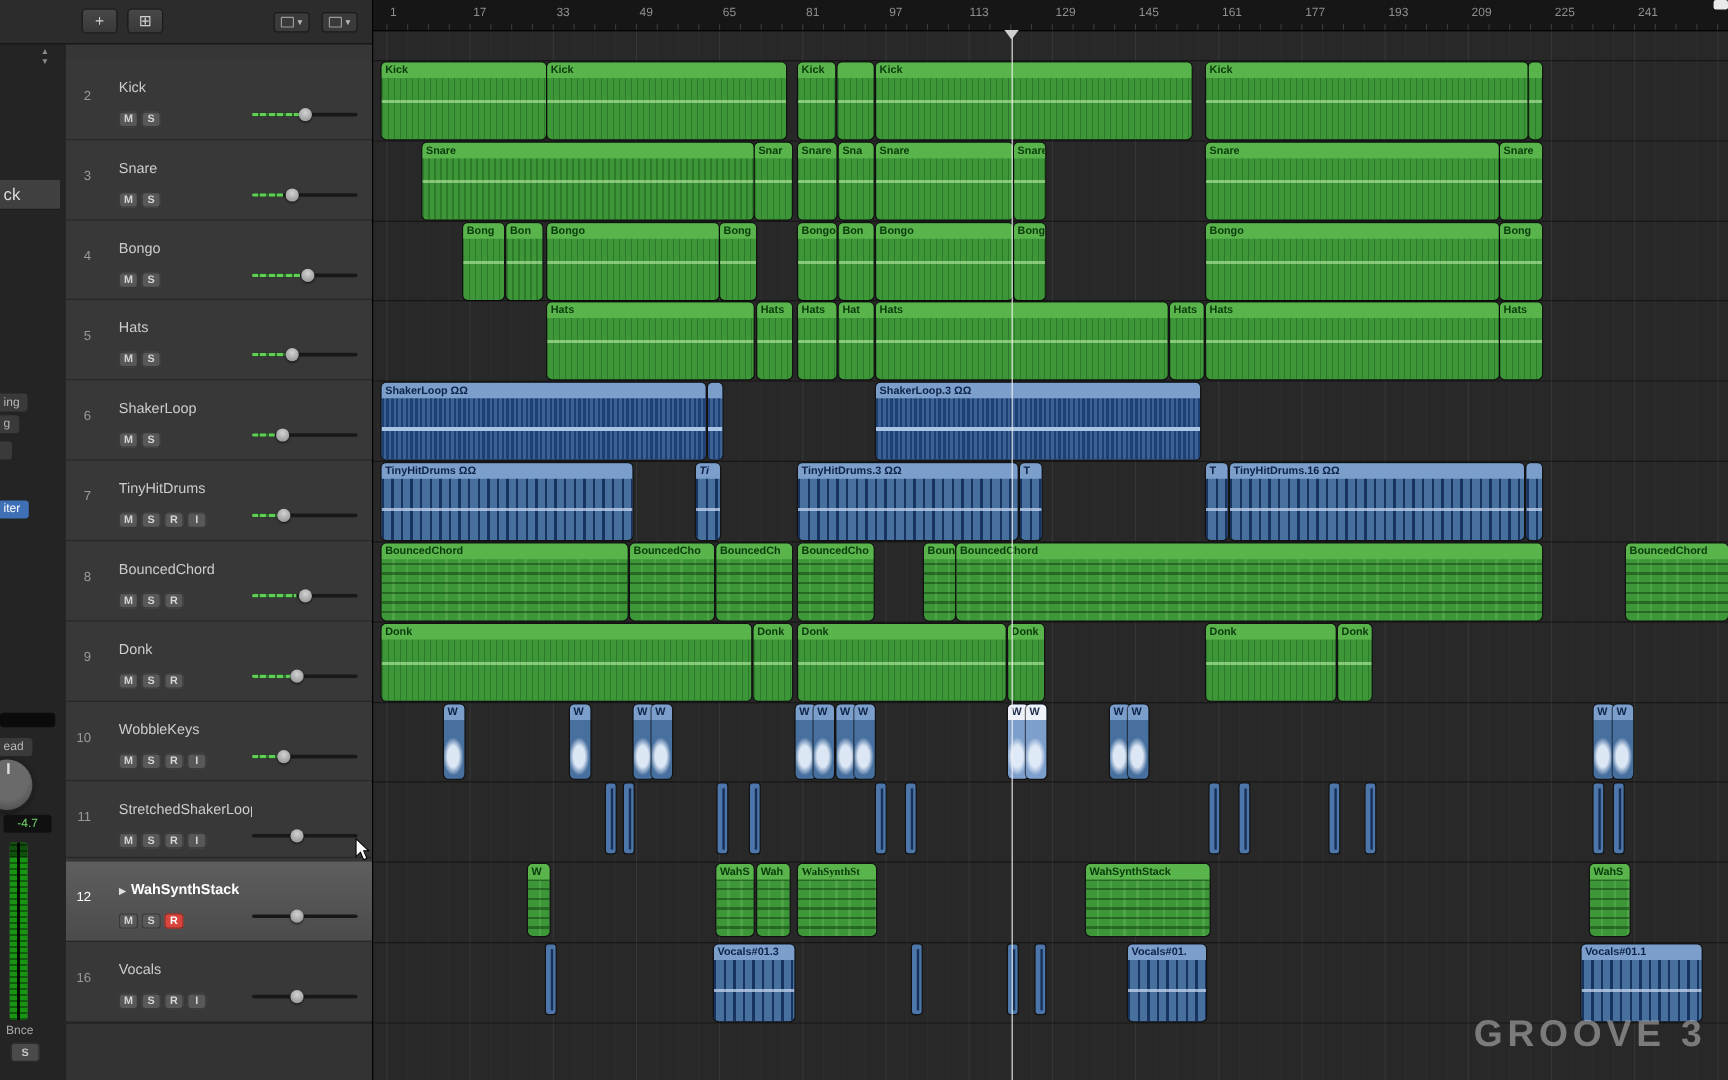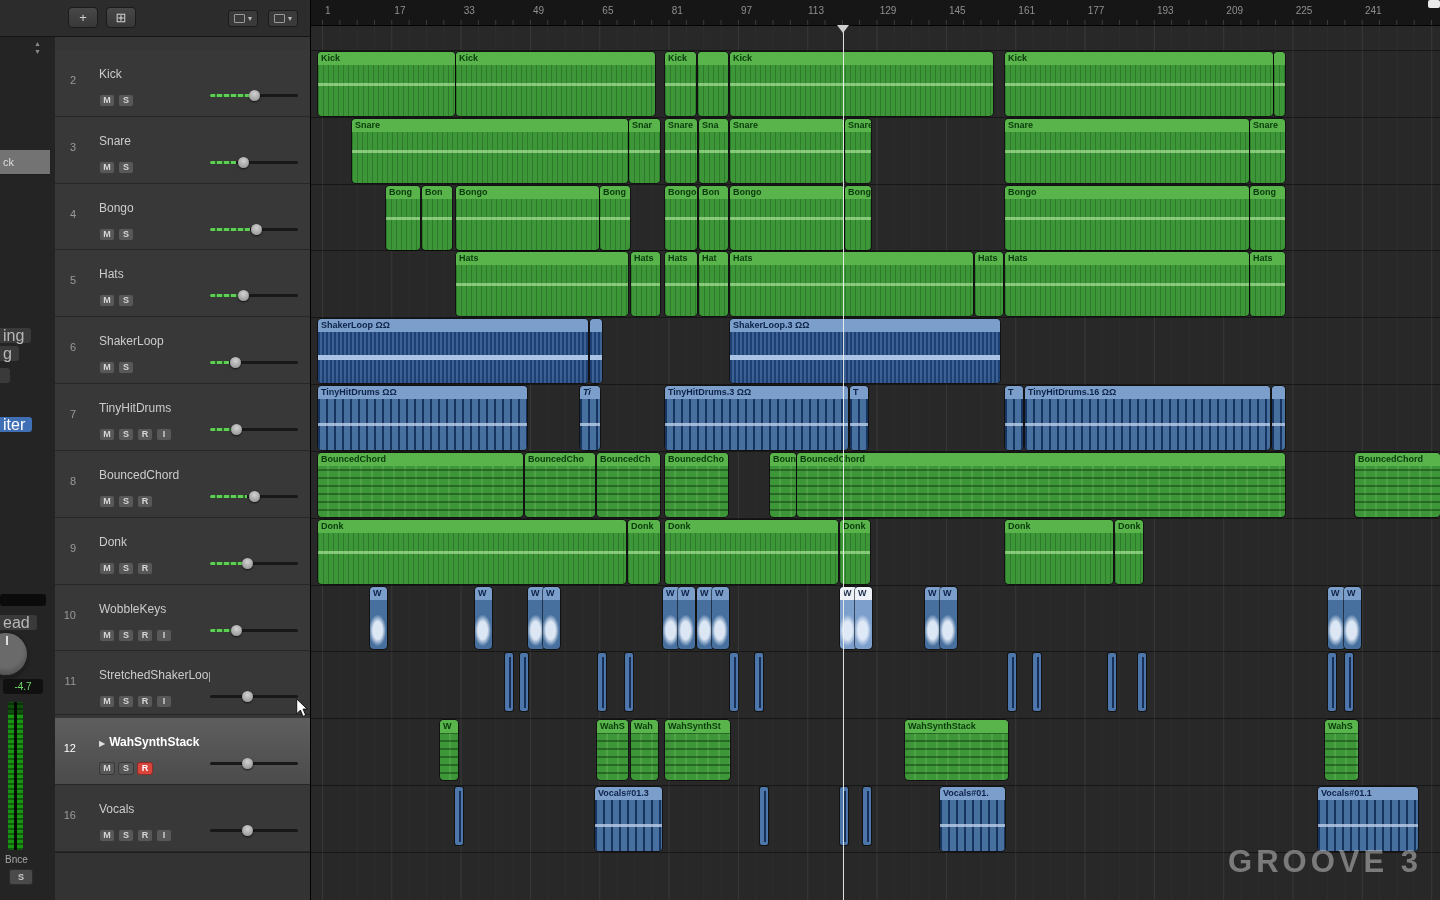--- a/index.html
+++ b/index.html
@@ -4,24 +4,24 @@
 <style>
   html,body{margin:0;padding:0;width:1440px;height:900px;overflow:hidden;
     background:#282828;font-family:"Liberation Sans",sans-serif;
     -webkit-font-smoothing:antialiased;}
   .app{position:absolute;inset:0;}
 
   
   .left-strip{position:absolute;left:0;top:0;width:55px;bottom:0;background:#242424;
     border-right:1px solid #000;z-index:4;}
   .ls-arrows{position:absolute;left:34px;top:40px;color:#8a8a8a;font-size:7px;line-height:8px;text-align:center;}
-  .ls-lab{position:absolute;left:0;font-size:16px;color:#b8b8b8;height:15px;line-height:15px;
+  .ls-lab{position:absolute;left:0;font-size:10px;color:#b8b8b8;height:15px;line-height:15px;
     padding:0 7px 0 3px;border-radius:0 3px 3px 0;background:#3a3a3a;white-space:nowrap;}
   .ls-lab.pill-selected{background:#3f6fb5;color:#fff;}
-  .ls-lab.tab{background:#737373;width:40px;height:24px;line-height:24px;font-size:11px;color:#ddd;border-bottom:1px solid #1d1d1d;border-radius:0;}
+  .ls-lab.tab{background:#404040;width:40px;height:24px;line-height:24px;font-size:14px;color:#ddd;border-bottom:1px solid #1d1d1d;border-radius:0;}
   .ls-lab.dark{background:#0b0b0b;width:36px;height:12px;border-radius:3px;}
   .ls-knob{position:absolute;left:-15px;top:633px;width:42px;height:42px;border-radius:50%;
     background:radial-gradient(circle at 50% 40%,#6a6a6a 0 52%,#3c3c3c 100%);
     box-shadow:0 0 0 2px #202020,0 2px 4px rgba(0,0,0,.6);}
   .ls-knob::after{content:'';position:absolute;left:50%;top:3px;width:2px;height:9px;background:#ddd;}
   .ls-db{position:absolute;left:3px;top:679px;width:40px;height:15px;background:#101010;border-radius:3px;
     color:#6fd967;font-size:10px;text-align:center;line-height:15px;}
   .ls-meter{position:absolute;left:8px;top:702px;width:15px;height:148px;border-radius:2px;
     background:
       repeating-linear-gradient(0deg, rgba(0,0,0,.38) 0 2px, transparent 2px 5px),
@@ -661,21 +661,21 @@
             <div class="rbody midi"></div>
           </div>
           <div class="region green" style="left: 287px; width: 31px; height: 60px;">
             <div class="rhead">WahS</div>
             <div class="rbody midi"></div>
           </div>
           <div class="region green" style="left: 321px; width: 27px; height: 60px;">
             <div class="rhead">Wah</div>
             <div class="rbody midi"></div>
           </div>
-          <div class="region green" style="left: 355px; width: 65px; height: 60px;">
+          <div class="region green" style="left: 355px; width: 65px; height: 60px; font-family: Liberation Serif, serif;">
             <div class="rhead">WahSynthSt</div>
             <div class="rbody midi"></div>
           </div>
           <div class="region green" style="left: 595px; width: 103px; height: 60px;">
             <div class="rhead">WahSynthStack</div>
             <div class="rbody midi"></div>
           </div>
           <div class="region green" style="left: 1015px; width: 33px; height: 60px;">
             <div class="rhead">WahS</div>
             <div class="rbody midi"></div>

